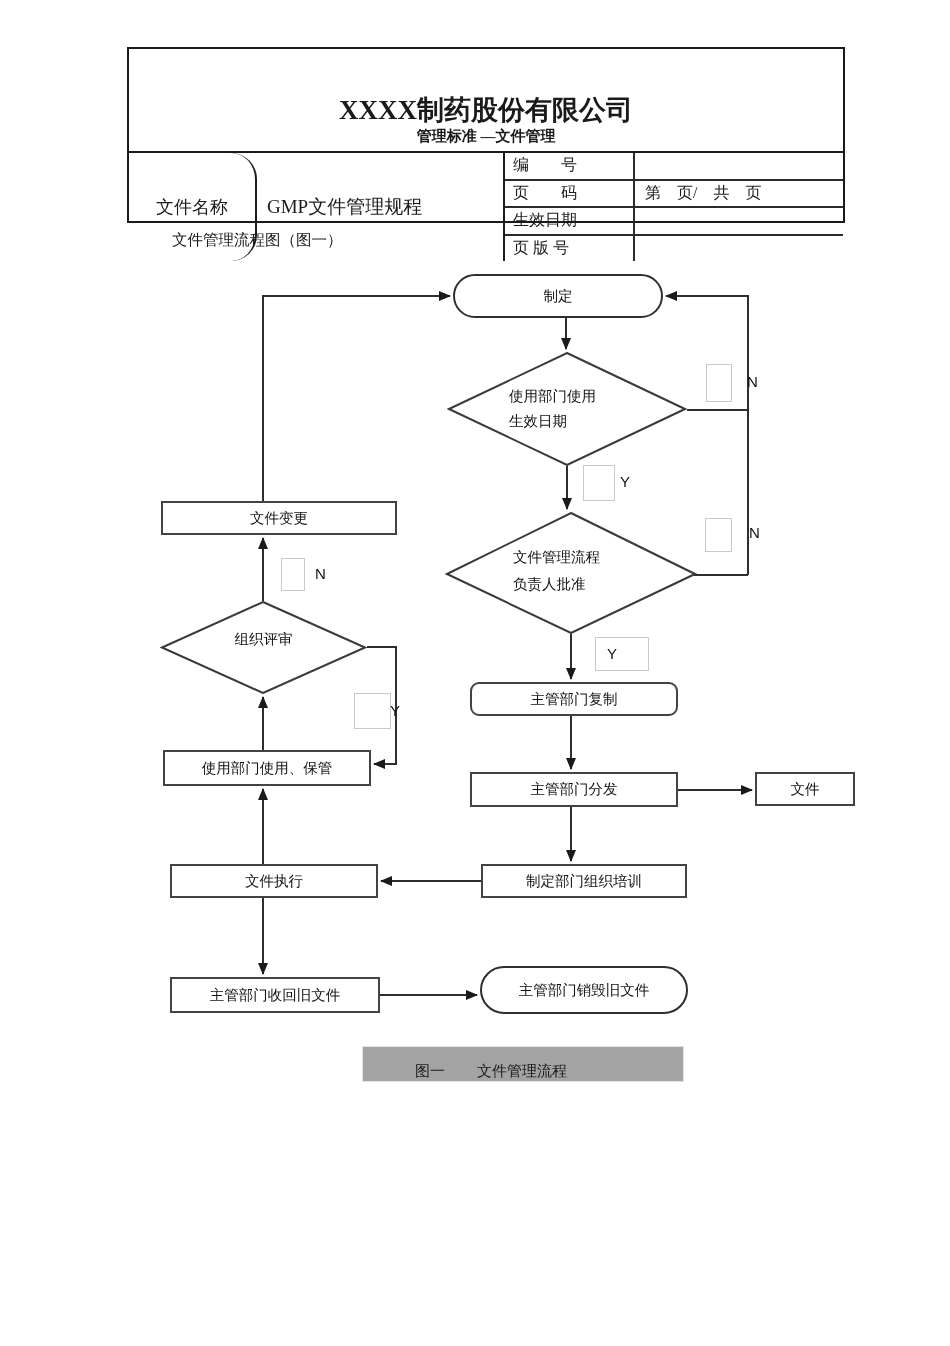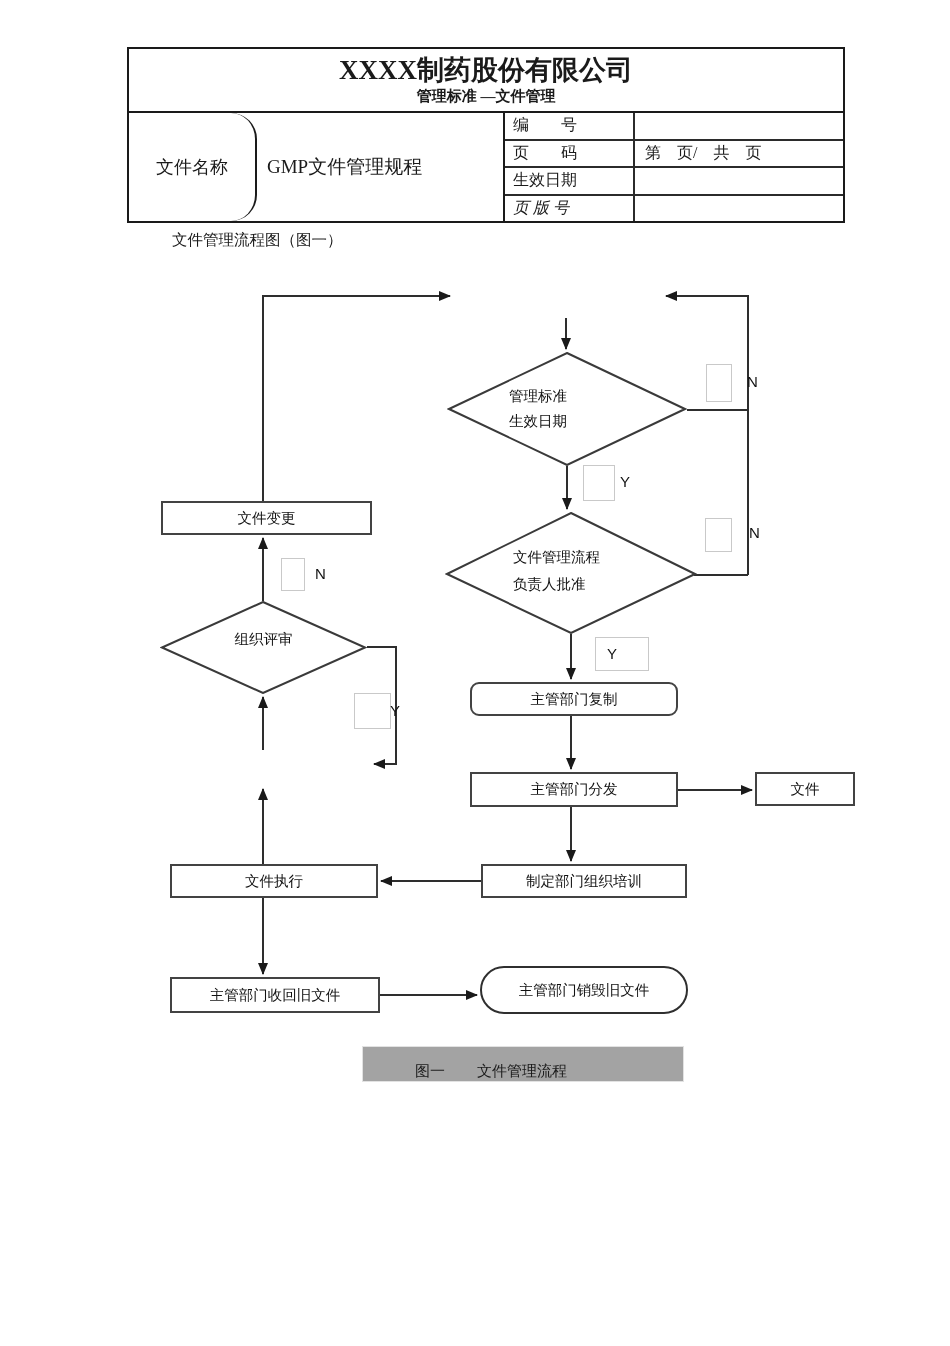--- a/index.html
+++ b/index.html
@@ -4,31 +4,31 @@
 <style>
   html,body{margin:0;padding:0;background:#fff;}
   .page{
     position:relative;width:950px;height:1346px;background:#ffffff;
     font-family:"Liberation Serif","DejaVu Serif",serif;color:#1a1a1a;overflow:hidden;
   }
   
   .hdr{position:absolute;left:127px;top:47px;width:718px;height:176px;
        border:2px solid #1a1a1a;box-sizing:border-box;background:#fff;}
   .hdr-title{height:64px;border-bottom:2px solid #1a1a1a;box-sizing:border-box;
-             display:flex;flex-direction:column;align-items:center;justify-content:center;}
+             display:flex;flex-direction:column;align-items:center;justify-content:center;margin-top:40px;}
   .company{font-size:27px;font-weight:bold;line-height:1.15;}
   .subtitle{font-size:15px;font-weight:bold;line-height:1.2;}
   .hdr-body{display:flex;height:108px;}
   .colA{width:128px;border-right:2px solid #1a1a1a;box-sizing:border-box;
         display:flex;align-items:center;justify-content:center;font-size:18px;border-radius:26px;}
   .colB{width:248px;border-right:2px solid #1a1a1a;box-sizing:border-box;
         display:flex;align-items:center;font-size:19px;padding-left:10px;}
   .colCD{flex:1;display:flex;flex-direction:column;text-align:right;}
   .frow{flex:1;display:flex;border-bottom:2px solid #2b2b2b;box-sizing:border-box;}
-  .frow:last-child{border-bottom:none;font-style:italic;}
+  .frow:last-child{border-bottom:none;}
   .flabel{width:130px;border-right:2px solid #2b2b2b;box-sizing:border-box;
           display:flex;align-items:center;padding-left:8px;font-size:16px;}
   .fvalue{flex:1;display:flex;align-items:center;padding-left:10px;font-size:16px;}
   
   .diagram-title{position:absolute;left:172px;top:230px;font-size:15.5px;}
   .caption{position:absolute;left:362px;top:1046px;width:322px;height:36px;
            border:1px solid #e2e2e2;box-sizing:border-box;background:#a3a3a3;
            display:flex;align-items:flex-end;font-size:15px;}
   .caption .cap-prefix{margin-left:52px;}
   .caption .cap-text{margin-left:32px;}
@@ -100,43 +100,45 @@
       <path d="M481,881 L381,881" marker-end="url(#ah)"></path>
       <path d="M263,864 L263,789" marker-end="url(#ah)"></path>
       <path d="M263,750 L263,697" marker-end="url(#ah)"></path>
       <path d="M263,601 L263,538" marker-end="url(#ah)"></path>
       <path d="M367,647 L396,647 L396,764 L374,764" marker-end="url(#ah)"></path>
       <path d="M263,898 L263,974" marker-end="url(#ah)"></path>
       <path d="M380,995 L477,995" marker-end="url(#ah)"></path>
     </g>
   </svg>
 
+  <div class="node oval" style="left:453px;top:274px;width:210px;height:44px;">制定</div>
 
   <svg class="dshape" style="left:447px;top:352px;" width="240" height="114" viewBox="0 0 240 114">
     <polygon points="120,1 238,57 120,113 2,57" fill="#ffffff" stroke="#3a3a3a" stroke-width="2"></polygon>
   </svg>
   <div class="dlabel" style="left:509px;top:384px;line-height:25px;">
-    <div>管理标准</div>
+    <div>使用部门使用</div>
     <div>生效日期</div>
   </div>
 
   <svg class="dshape" style="left:445px;top:512px;" width="252" height="122" viewBox="0 0 252 122">
     <polygon points="126,1 250,62 126,121 2,62" fill="#ffffff" stroke="#3a3a3a" stroke-width="2"></polygon>
   </svg>
   <div class="dlabel" style="left:513px;top:544px;line-height:27px;">
     <div>文件管理流程</div>
     <div>负责人批准</div>
   </div>
 
   <svg class="dshape" style="left:160px;top:601px;" width="207" height="93" viewBox="0 0 207 93">
     <polygon points="103,1 205,46.5 103,92 2,46.5" fill="#ffffff" stroke="#3a3a3a" stroke-width="2"></polygon>
   </svg>
   <div class="dlabel" style="left:160px;top:630px;width:207px;text-align:center;">组织评审</div>
 
-  <div class="node" style="left:161px;top:501px;width:211px;height:34px;font-family:Liberation Serif, serif;">文件变更</div>
+  <div class="node" style="left:161px;top:501px;width:236px;height:34px;font-family:Liberation Serif, serif;">文件变更</div>
+  <div class="node" style="left:163px;top:750px;width:208px;height:36px;">使用部门使用、保管</div>
   <div class="node" style="left:170px;top:864px;width:208px;height:34px;">文件执行</div>
   <div class="node" style="left:470px;top:682px;width:208px;height:34px;border-radius:9px;">主管部门复制</div>
   <div class="node" style="left:470px;top:772px;width:208px;height:35px;">主管部门分发</div>
   <div class="node" style="left:755px;top:772px;width:100px;height:34px;">文件</div>
   <div class="node" style="left:481px;top:864px;width:206px;height:34px;">制定部门组织培训</div>
   <div class="node" style="left:170px;top:977px;width:210px;height:36px;">主管部门收回旧文件</div>
   <div class="node oval" style="left:480px;top:966px;width:208px;height:48px;">主管部门销毁旧文件</div>
 
   <div class="lblbox" style="left:706px;top:364px;width:26px;height:38px;"></div>
   <div class="yn" style="left:747px;top:373px;">N</div>

